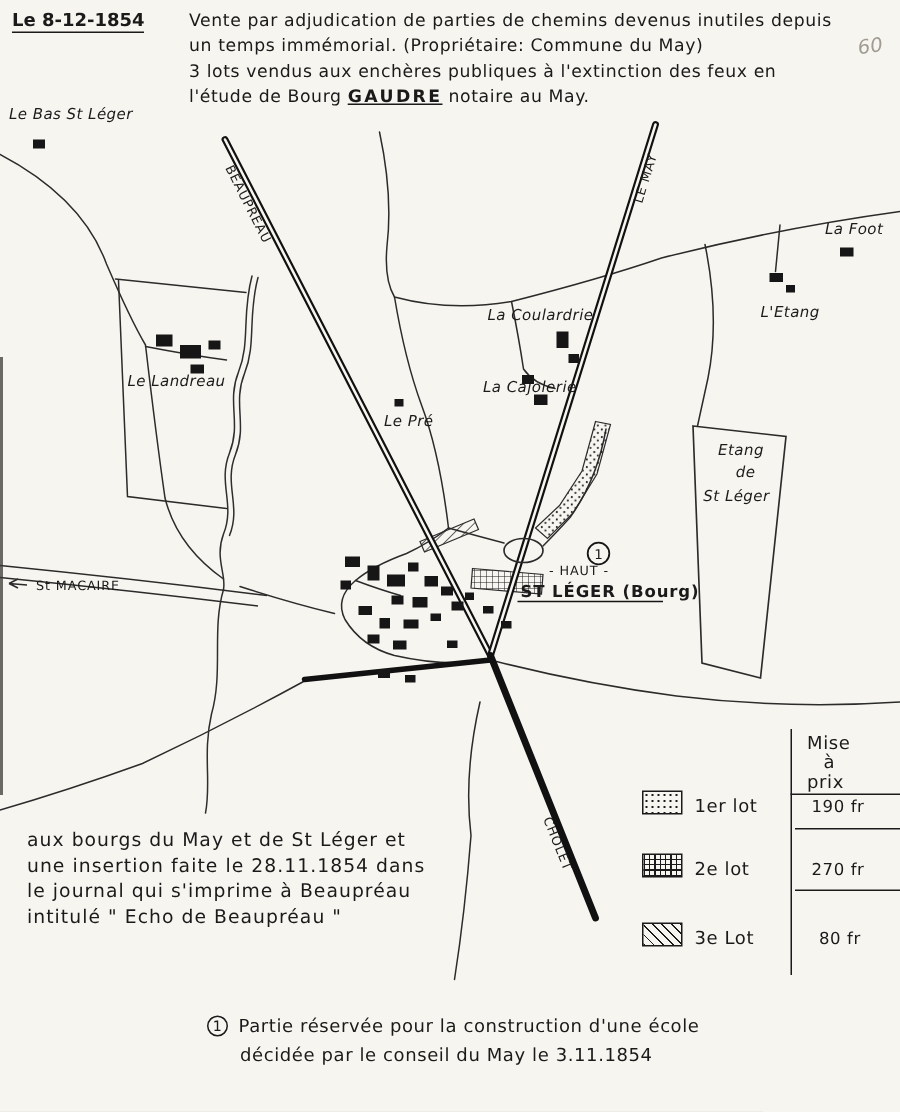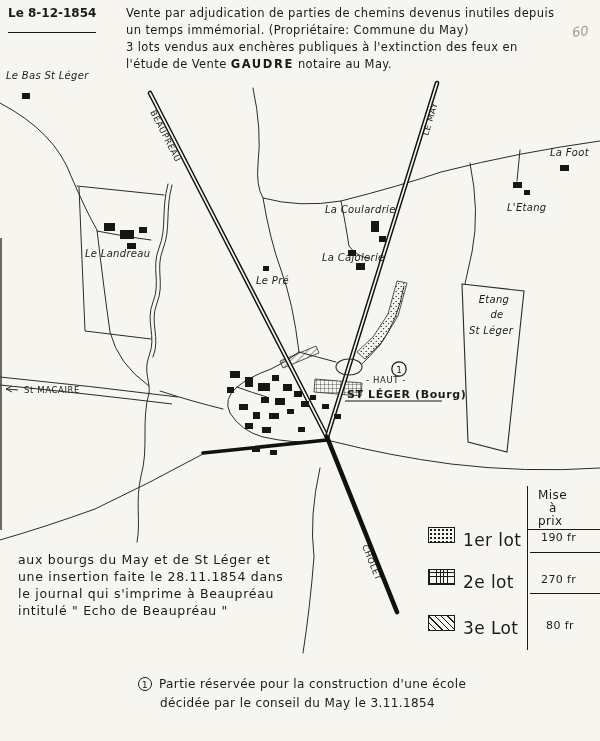--- a/index.html
+++ b/index.html
@@ -1,27 +1,27 @@
 <!DOCTYPE html>
 <html><head>
 <meta charset="utf-8">
 <style>
   *{box-sizing:border-box}
   html,body{margin:0;padding:0;background:#e8e6e1}
   .page{position:relative;width:600px;height:741px;background:#f6f5f0;
         font-family:"DejaVu Sans",sans-serif;color:#1a1a1a;overflow:hidden}
   .abs{position:absolute;white-space:nowrap}
   .hdr{font-size:11.5px;letter-spacing:.4px}
-  .date{font-size:12px;font-weight:bold;border-bottom:1.4px solid #1a1a1a;padding-bottom:12px}
-  .notary{font-weight:bold;letter-spacing:1.6px;}
+  .date{font-size:12px;font-weight:bold;border-bottom:1.4px solid #1a1a1a;padding-bottom:1px}
+  .notary{font-weight:bold;letter-spacing:1.6px;text-decoration:underline}
   .corner{color:#a09c92;font-style:italic;font-size:13px;transform:rotate(-8deg)}
   .ann{font-size:12.5px;letter-spacing:.7px;line-height:17px}
   .fnote{font-size:12px;letter-spacing:.4px}
   .legend-hdr{font-size:12px;line-height:13px;letter-spacing:.4px}
-  .legend-label{font-size:17px;letter-spacing:.4px}
+  .legend-label{font-size:12px;letter-spacing:.4px}
   .price{font-size:11px;letter-spacing:.4px}
   .vline,.hline{position:absolute;background:#1a1a1a}
   .swatch{position:absolute;width:27px;height:16px;border:1px solid #1a1a1a;background-color:#f6f5f0}
   .sw-stipple{background-image:radial-gradient(#1a1a1a .8px,transparent .9px);background-size:4px 4px}
   .sw-grid{background-image:repeating-linear-gradient(0deg,#1a1a1a 0 .8px,transparent .8px 3.6px),
                             repeating-linear-gradient(90deg,#1a1a1a 0 .8px,transparent .8px 3.6px)}
   .sw-hatch{background-image:repeating-linear-gradient(45deg,#1a1a1a 0 .9px,transparent .9px 4.5px)}
   .circle-num{display:inline-flex;width:14px;height:14px;border:1.3px solid #1a1a1a;border-radius:50%;
               align-items:center;justify-content:center;font-size:9.5px;flex:none}
   .map-svg{position:absolute;left:0;top:0}
@@ -159,21 +159,21 @@
       <text class="ml-sm" x="362" y="546" transform="rotate(68 362 546)">CHOLET</text>
       <circle cx="399" cy="369" r="7.2" fill="#f6f5f0" stroke="#161616" stroke-width="1.2"></circle>
       <text x="399" y="372.5" text-anchor="middle" font-size="9">1</text>
     </g>
   </svg>
 
   <div class="abs date" style="left:8px;top:6px">Le 8-12-1854</div>
   <div class="abs hdr" style="left:126px;top:6px">Vente par adjudication de parties de chemins devenus inutiles depuis</div>
   <div class="abs hdr" style="left:126px;top:23px">un temps immémorial.  (Propriétaire:  Commune du May)</div>
   <div class="abs hdr" style="left:126px;top:40px">3 lots vendus aux enchères publiques à l'extinction des feux en</div>
-  <div class="abs hdr" style="left:126px;top:57px"><span>l'étude de Vente </span><span class="notary">GAUDRE</span><span> notaire au May.</span></div>
+  <div class="abs hdr" style="left:126px;top:57px"><span>l'étude de Bourg </span><span class="notary">GAUDRE</span><span> notaire au May.</span></div>
   <div class="abs corner" style="left:572px;top:24px">60</div>
 
   <div>
     <div class="vline" style="left:527px;top:486px;width:1.4px;height:164px"></div>
     <div class="abs legend-hdr" style="left:538px;top:489px">
       <div>Mise</div>
       <div style="padding-left:11px">à</div>
       <div>prix</div>
     </div>
     <div class="hline" style="left:527px;top:529px;width:73px;height:1.3px"></div>

